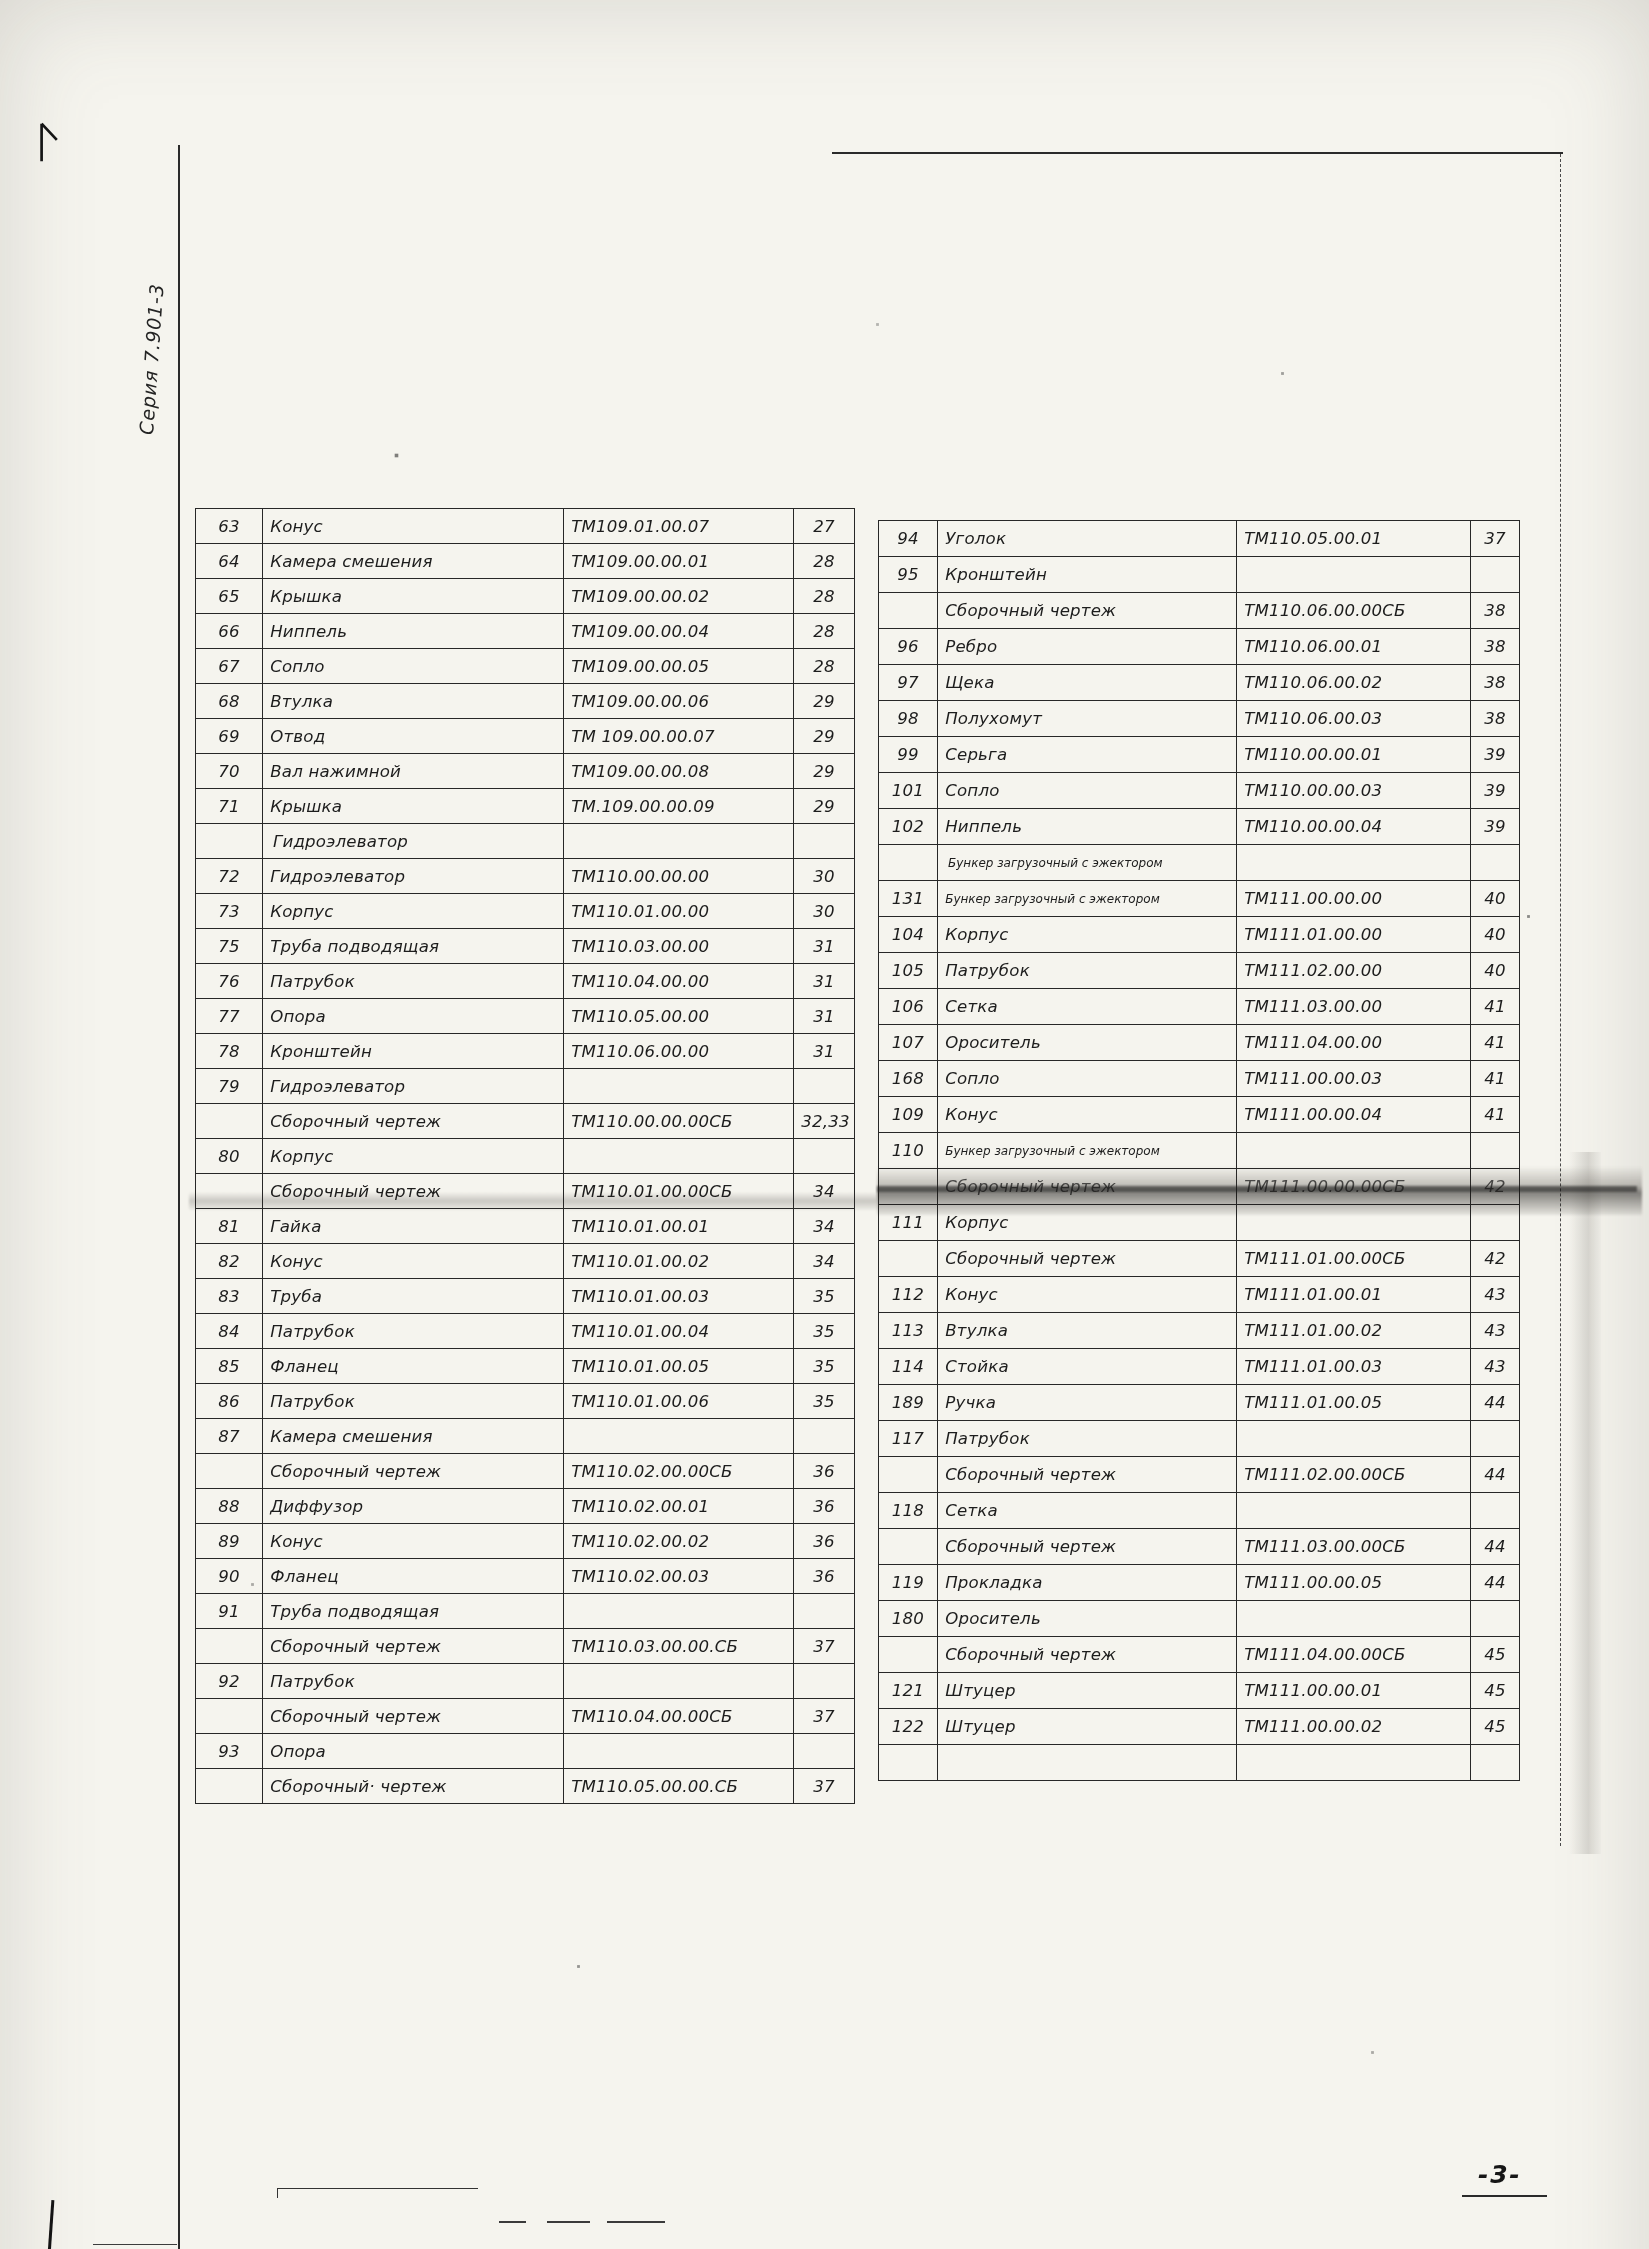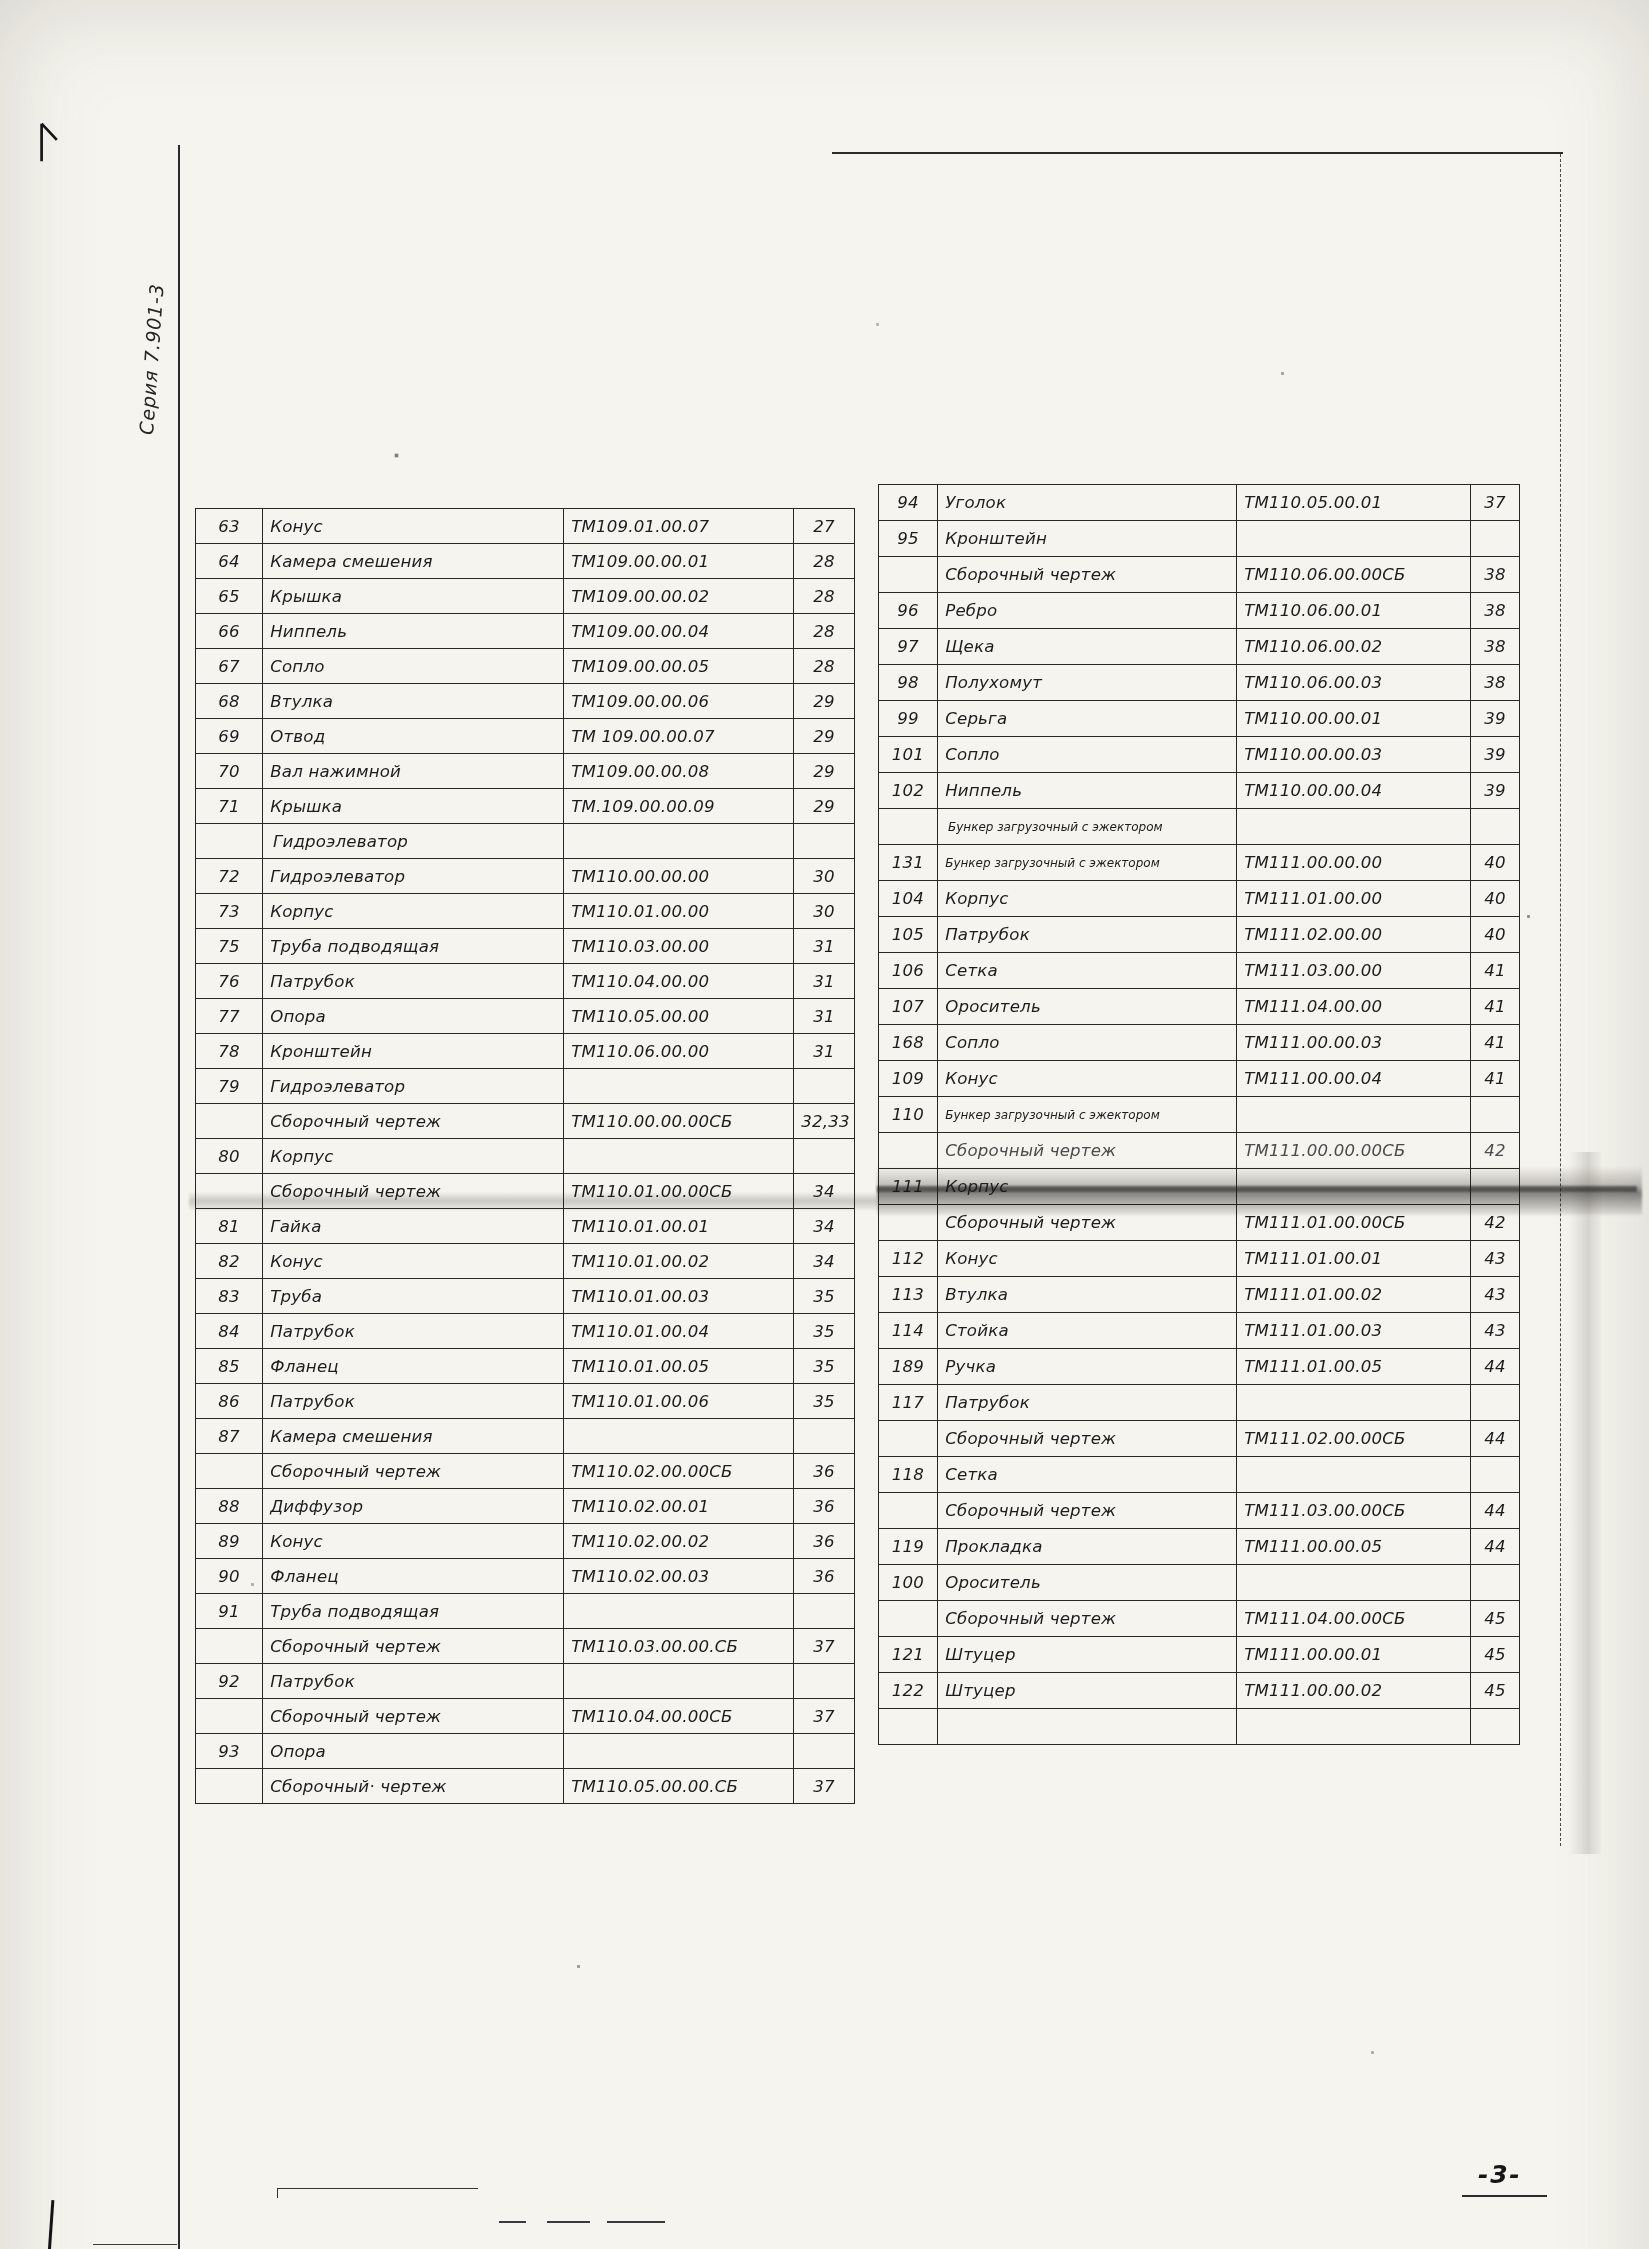--- a/index.html
+++ b/index.html
@@ -54,21 +54,21 @@
     font-style:italic;
     font-size:16.6px;
     letter-spacing:0.2px;
     padding:0 7.2px;
     vertical-align:middle;
     white-space:nowrap;
     overflow:hidden;
     color:#1d1d1d;
   }
   table.left-table{left:195px;top:508px;width:660px;}
-  table.right-table{left:878px;top:484px;width:641px;}
+  table.right-table{left:878px;top:520px;width:641px;}
   table.right-table td{height:36px;}
   td.cell-no{text-align:center;font-size:16px;padding:0 1.8px;}
   td.cell-doc{letter-spacing:0.5px;font-size:16px;}
   td.cell-page{text-align:center;font-size:15.3px;padding:0 1.8px;}
   tr.small-name td.cell-name{font-size:12px;letter-spacing:0;margin-top:24px;}
   tr.section-row td.cell-name{padding-left:10px;}
   tr.smudge-row td{color:#4c4c4c;filter:blur(0.6px);}
   
   .fold-band-right{
     position:absolute;left:877px;top:1166px;width:765px;height:49px;
@@ -550,21 +550,21 @@
           <td class="cell-doc">ТМ111.03.00.00СБ</td>
           <td class="cell-page">44</td>
         </tr>
         <tr>
           <td class="cell-no">119</td>
           <td class="cell-name">Прокладка</td>
           <td class="cell-doc">ТМ111.00.00.05</td>
           <td class="cell-page">44</td>
         </tr>
         <tr>
-          <td class="cell-no">100</td>
+          <td class="cell-no">180</td>
           <td class="cell-name">Ороситель</td>
           <td class="cell-doc"></td>
           <td class="cell-page"></td>
         </tr>
         <tr>
           <td class="cell-no"></td>
           <td class="cell-name">Сборочный чертеж</td>
           <td class="cell-doc">ТМ111.04.00.00СБ</td>
           <td class="cell-page">45</td>
         </tr>

